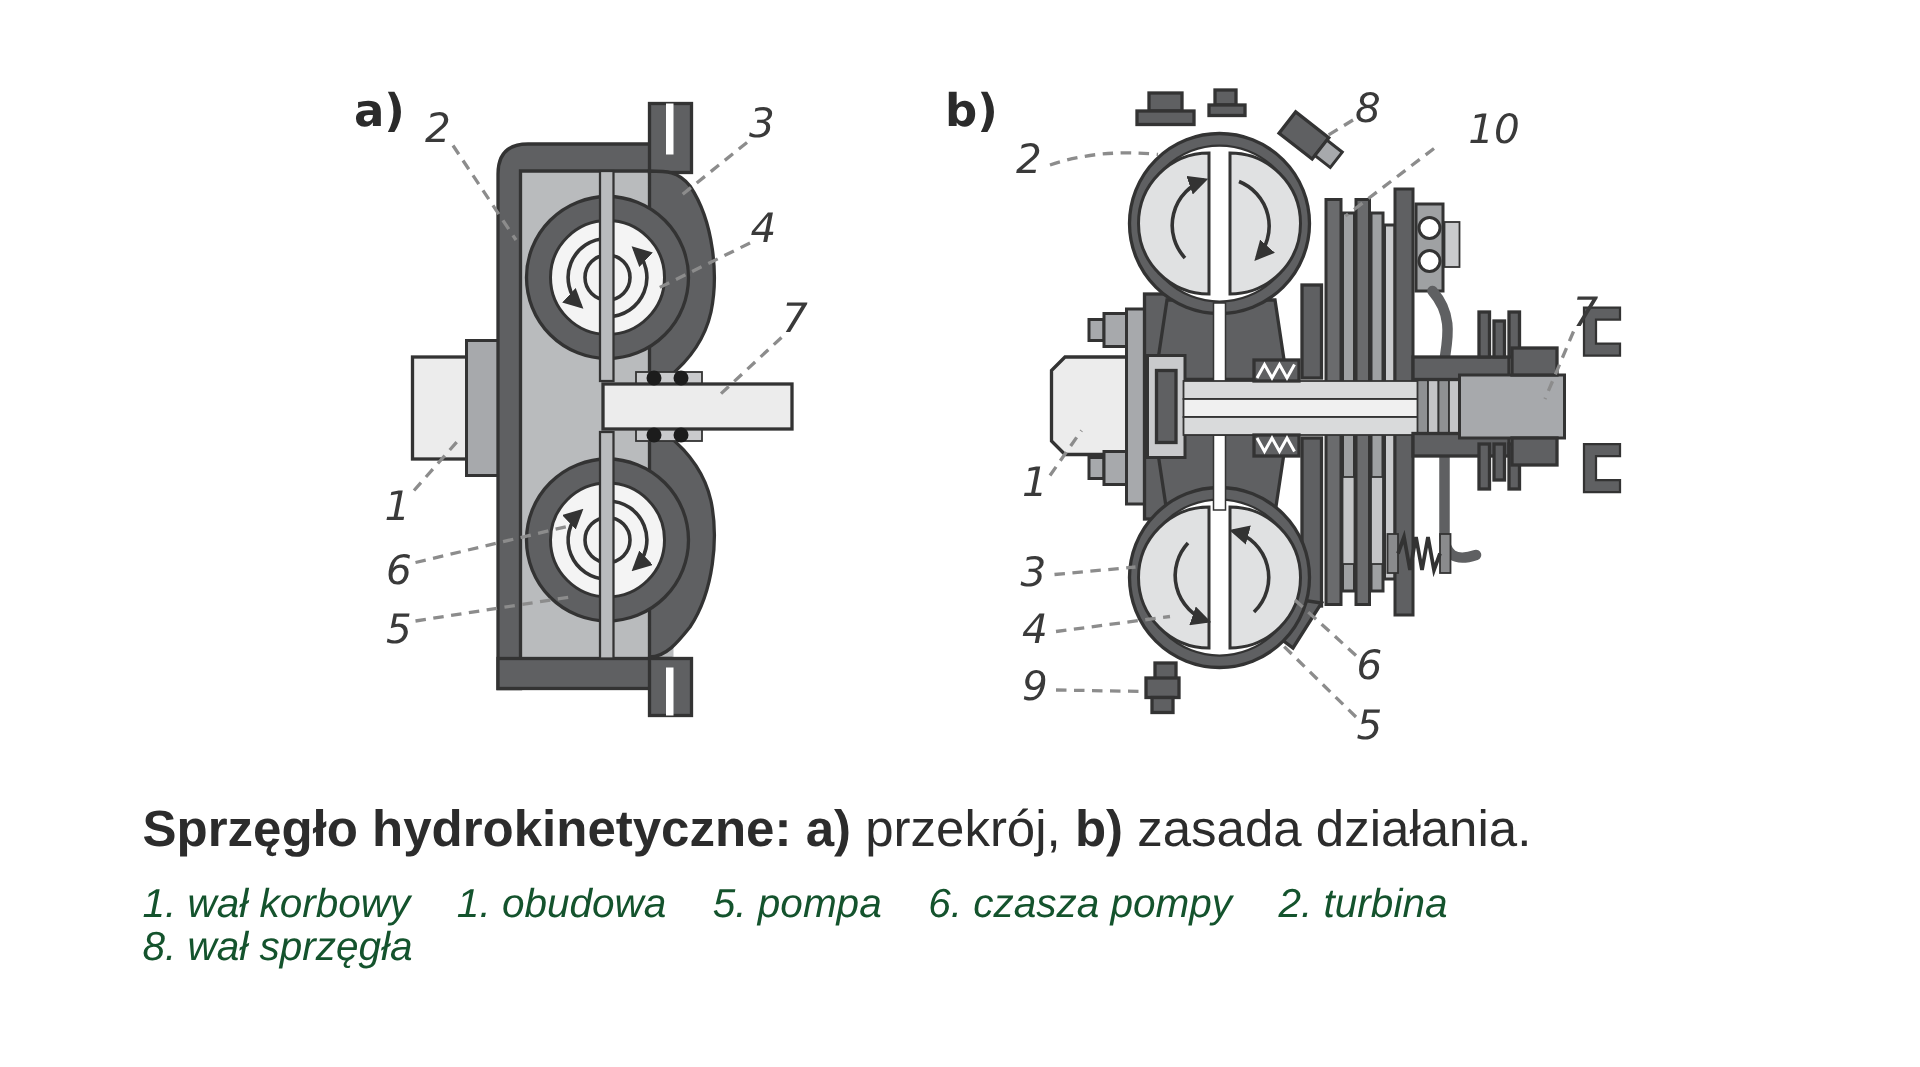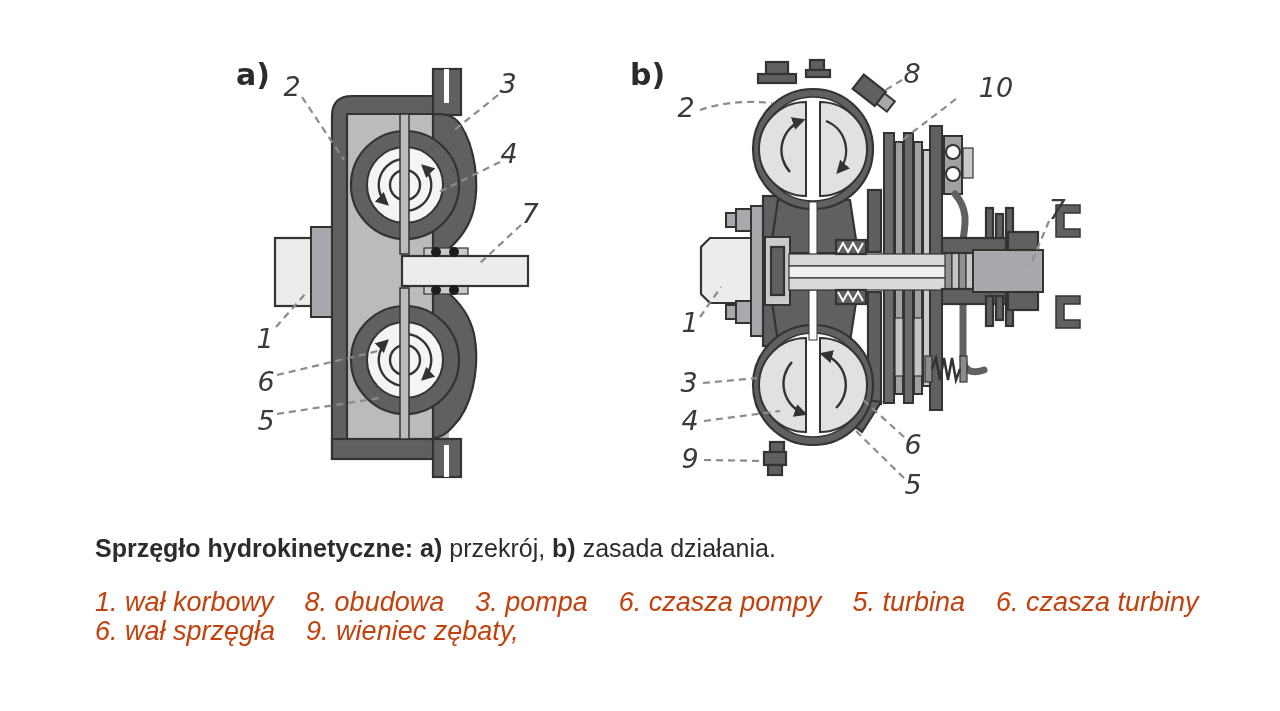--- a/index.html
+++ b/index.html
@@ -20,23 +20,23 @@
   .st{stroke:#333333;stroke-width:2;}
   .st1{stroke:#333333;stroke-width:1.2;}
   .rod{fill:none;stroke:#5f6062;stroke-width:7;stroke-linecap:round;}
   .cbr{fill:#5f6062;stroke:#333333;stroke-width:1.5;}
   .leaders path{fill:none;stroke:#8c8c8c;stroke-width:2.2;stroke-dasharray:7 5;}
 
   
   .callout{position:absolute;transform:translate(-50%,-50%);
            font:italic 400 27px "DejaVu Sans", sans-serif;color:#3a3a3a;white-space:nowrap;}
   .ptag{position:absolute;font:700 30px "DejaVu Sans", sans-serif;color:#2b2b2b;white-space:nowrap;}
-  .caption{position:absolute;left:95px;top:534px;margin:0;font-size:25px;color:#2c2c2c;white-space:nowrap;}
+  .caption{position:absolute;left:95px;top:534px;margin:0;font-size:34px;color:#2c2c2c;white-space:nowrap;}
   .caption b{font-weight:700;}
-  .legend{position:absolute;left:95px;top:588px;font-style:italic;font-size:27px;color:#c2410c;}
+  .legend{position:absolute;left:95px;top:588px;font-style:italic;font-size:27px;color:#14532d;}
   .legend-row{display:flex;gap:31px;line-height:29px;white-space:nowrap;}
 </style>
 </head>
 <body>
 
 <div class="stage">
 
   <svg width="1280" height="711" viewBox="0 0 1280 711">
     <defs>
       <marker id="arw" viewBox="0 0 10 10" refX="8" refY="5" markerWidth="5.5" markerHeight="5.5" orient="auto-start-reverse">
@@ -249,25 +249,23 @@
   <span class="callout" style="left:690px;top:420px">4</span>
   <span class="callout" style="left:690px;top:458px">9</span>
   <span class="callout" style="left:913px;top:444px">6</span>
   <span class="callout" style="left:913px;top:484px">5</span>
 
   <p class="caption"><b>Sprzęgło hydrokinetyczne:</b> <b>a)</b> <span>przekrój,</span> <b>b)</b> <span>zasada działania.</span></p>
 
   <div class="legend">
     <div class="legend-row">
       <span>1. wał korbowy</span>
-      <span>8. obudowa</span>
-      <span>3. pompa</span>
+      <span>1. obudowa</span>
+      <span>5. pompa</span>
       <span>6. czasza pompy</span>
-      <span>5. turbina</span>
-      <span>6. czasza turbiny</span>
+      <span>2. turbina</span>
     </div>
     <div class="legend-row">
-      <span>6. wał sprzęgła</span>
-      <span>9. wieniec zębaty,</span>
+      <span>8. wał sprzęgła</span>
     </div>
   </div>
 
 </div>
 
 </body></html>

